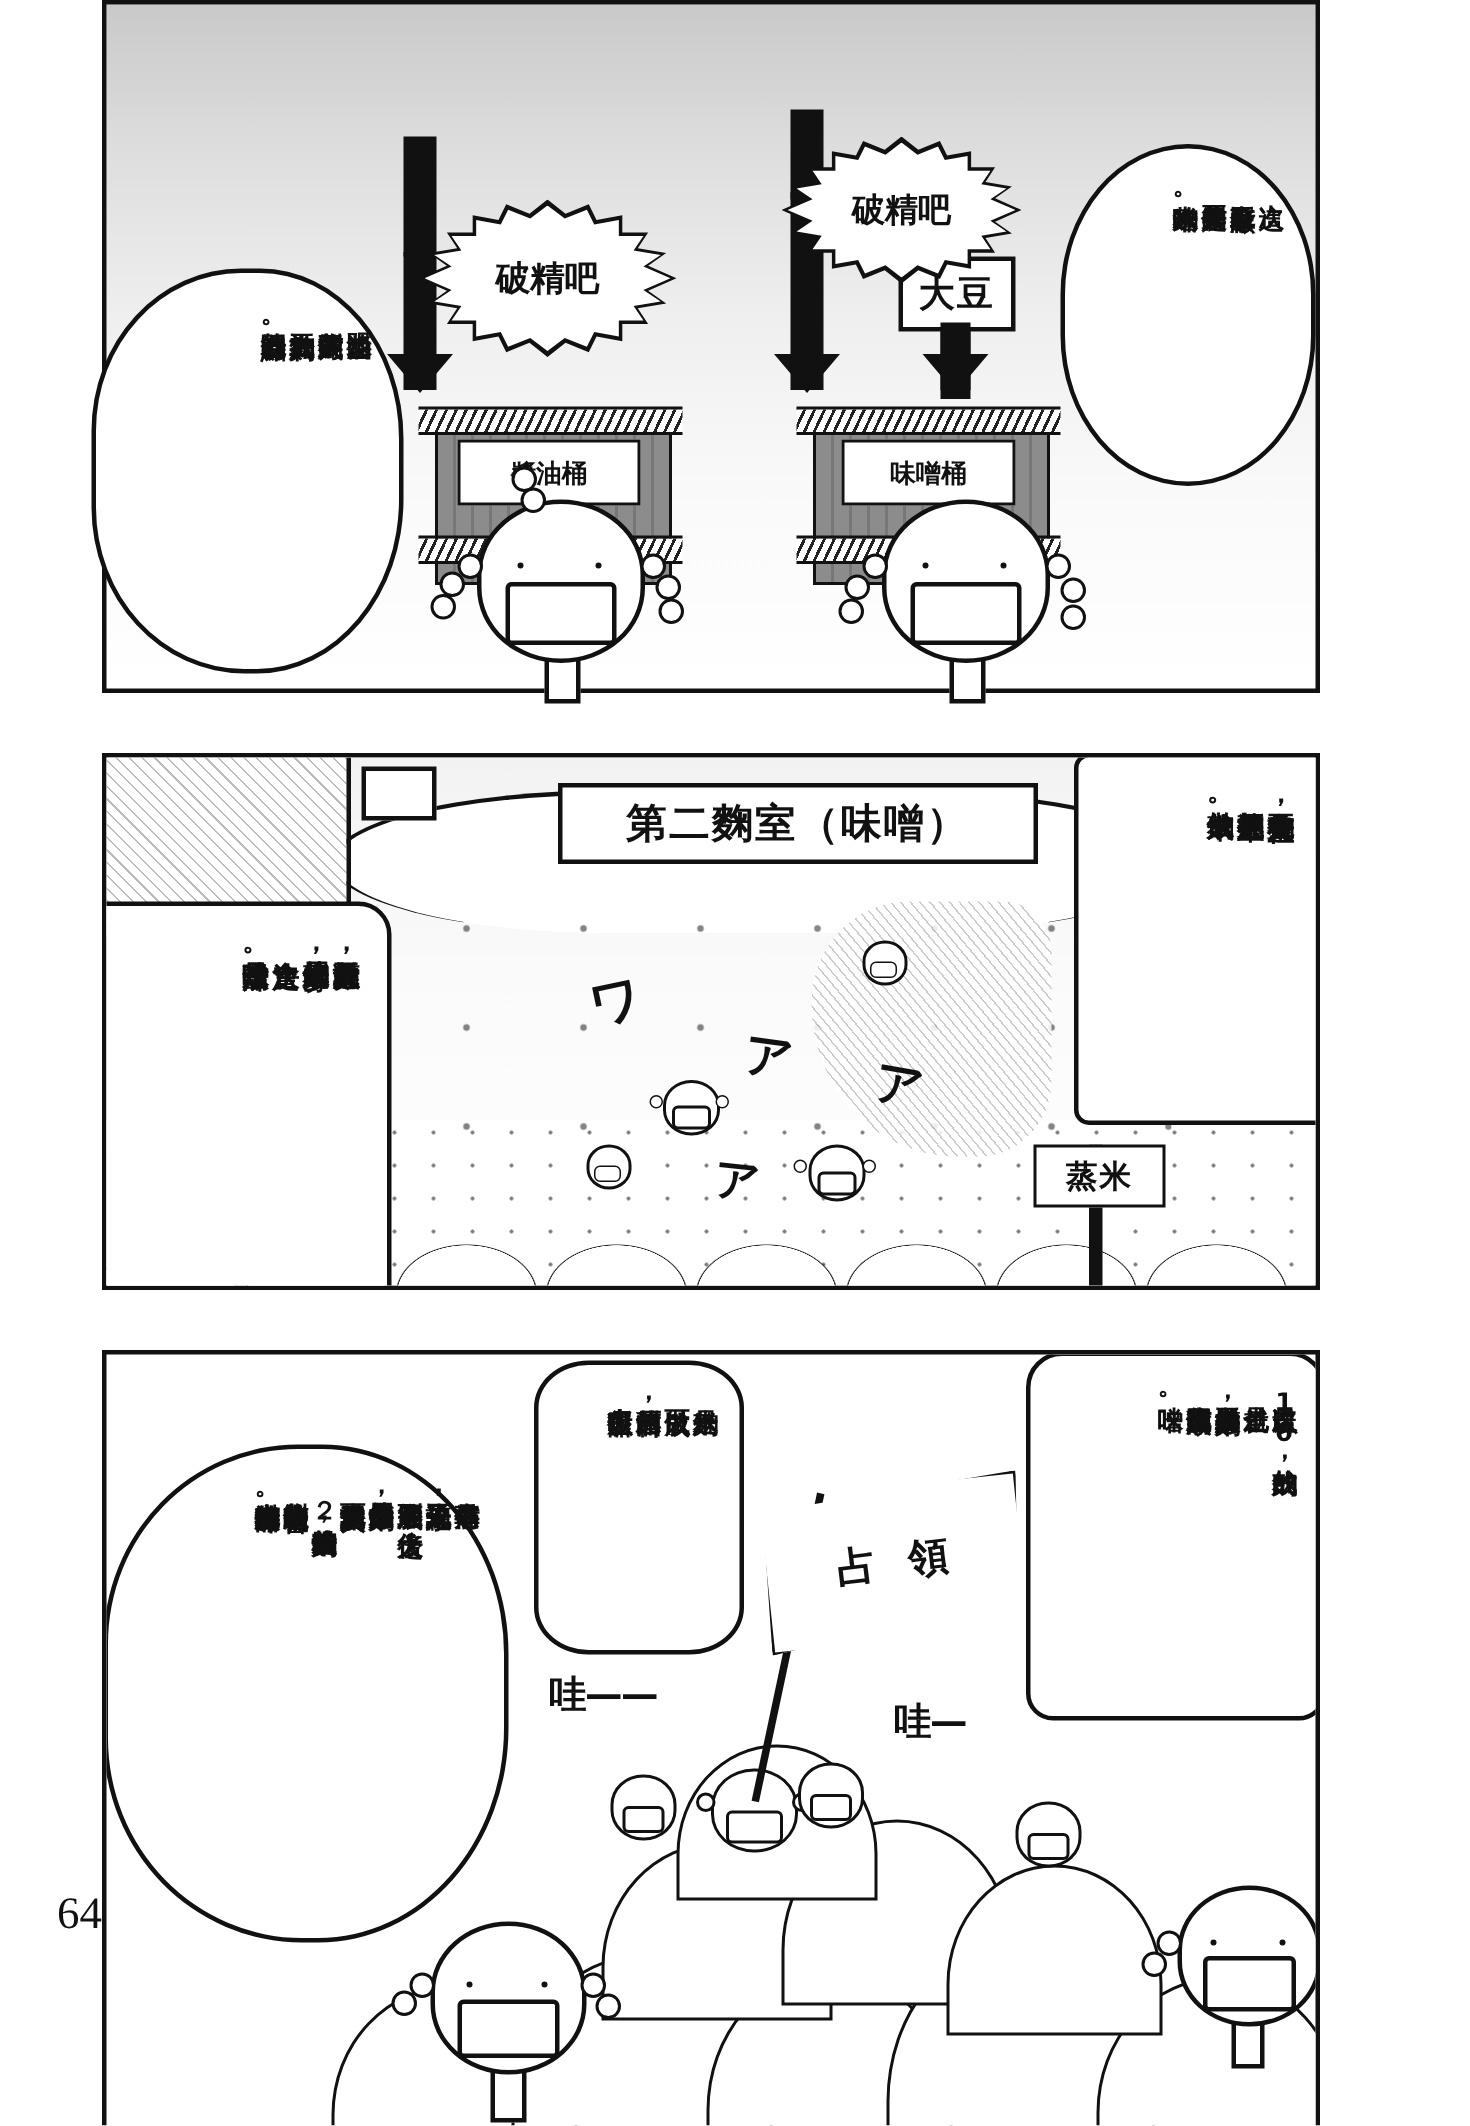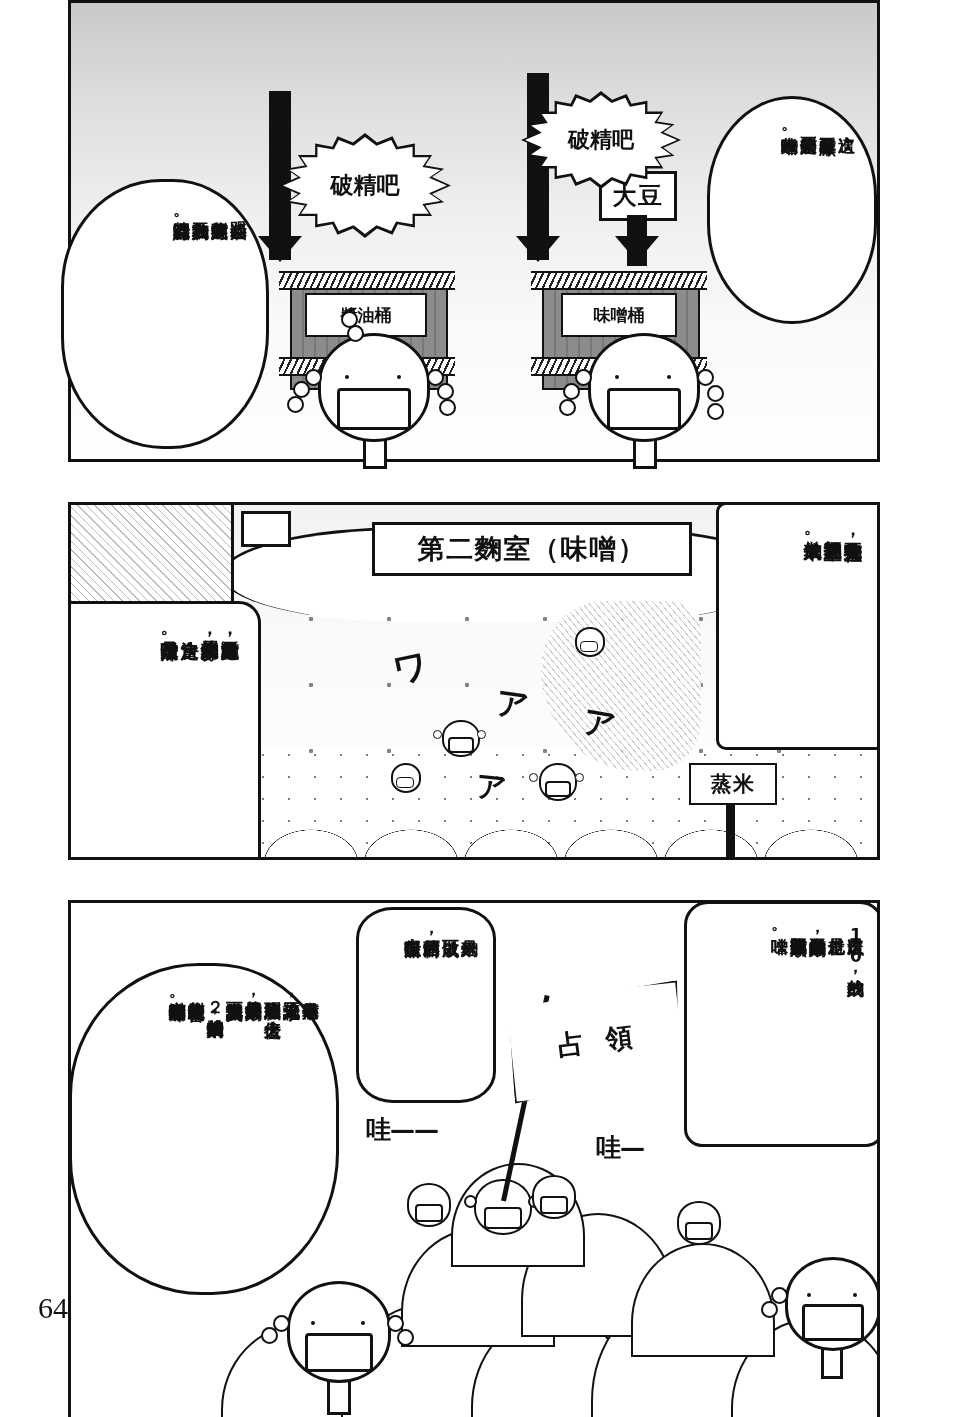--- a/index.html
+++ b/index.html
@@ -393,17 +393,17 @@
     <div class="bubble" style="left:613px;top:-2px;width:200px;height:246px;
                 border-radius:24px 24px 18px 18px;">
       <div class="vtext" style="right:16px;top:20px;height:200px;font-size:17px;">這次是以10成的麴，
 也就是
 與大豆等量的米麴，
 來製作既甜又順口的
 味噌。</div>
     </div>
   </div>
 
-  <div class="pagenum" style="left:38px;top:1294px;width:26px;">
+  <div class="pagenum" style="left:38px;top:1262px;width:26px;">
     <span>64</span>
   </div>
 
 </div>
 
 </body></html>

